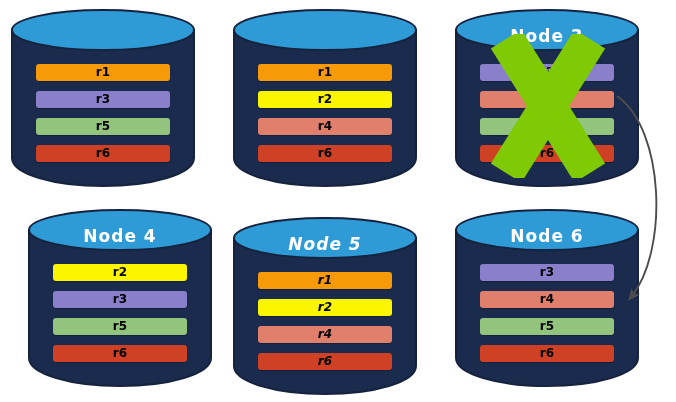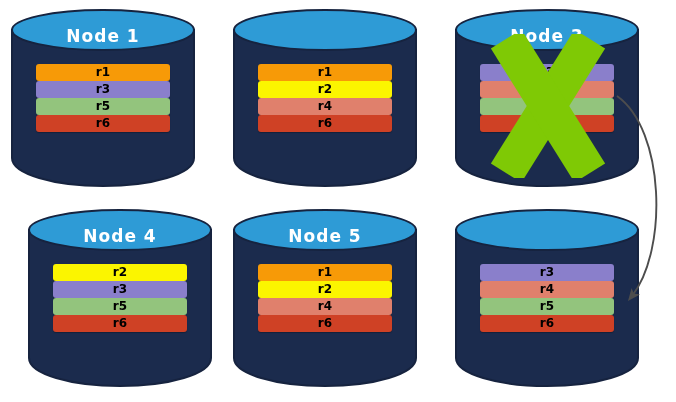--- a/index.html
+++ b/index.html
@@ -44,20 +44,21 @@
   .bars {
     position: absolute;
     left: 28px;
     top: 56px;
     width: 134px;
   }
   .bar {
     position: relative;
     height: 17px;
     border-radius: 3px;
+    margin-bottom: 10px;
     box-shadow: 0 1px 1px rgba(0,0,0,0.25);
   }
   .bar-label {
     position: absolute;
     left: 0;
     top: 0;
     width: 100%;
     height: 17px;
     line-height: 17px;
     text-align: center;
@@ -87,21 +88,20 @@
 <body>
 
 <div id="canvas">
 
   <div id="nodes-layer">
       <div class="node" style="left: 8px; top: 8px;">
         <svg class="cyl" viewBox="0 0 190 180">
           <path d="M 4 22 L 4 150 C 4 166 46 178 95 178 C 144 178 186 166 186 150 L 186 22 Z" fill="#1b2b4d" stroke="#16233f" stroke-width="2"></path>
           <ellipse cx="95" cy="22" rx="91" ry="20" fill="#2e9bd6" stroke="#16233f" stroke-width="2"></ellipse>
         </svg>
-        <div class="node-title">Node 1</div>
         <div class="bars">
           <div class="bar" style="background: rgb(247, 154, 7);">
             <span class="bar-label" style="color: rgb(0, 0, 0);">r1</span>
           </div>
           <div class="bar" style="background: rgb(138, 127, 203);">
             <span class="bar-label" style="color: rgb(0, 0, 0);">r3</span>
           </div>
           <div class="bar" style="background: rgb(147, 196, 125);">
             <span class="bar-label" style="color: rgb(0, 0, 0);">r5</span>
           </div>
@@ -171,21 +171,21 @@
             <span class="bar-label" style="color: rgb(0, 0, 0);">r3</span>
           </div>
           <div class="bar" style="background: rgb(147, 196, 125);">
             <span class="bar-label" style="color: rgb(0, 0, 0);">r5</span>
           </div>
           <div class="bar" style="background: rgb(207, 65, 37);">
             <span class="bar-label" style="color: rgb(0, 0, 0);">r6</span>
           </div>
         </div>
       </div>
-      <div class="node" style="left: 230px; top: 208px;">
+      <div class="node" style="left: 230px; top: 216px; font-style: italic;">
         <svg class="cyl" viewBox="0 0 190 180">
           <path d="M 4 22 L 4 150 C 4 166 46 178 95 178 C 144 178 186 166 186 150 L 186 22 Z" fill="#1b2b4d" stroke="#16233f" stroke-width="2"></path>
           <ellipse cx="95" cy="22" rx="91" ry="20" fill="#2e9bd6" stroke="#16233f" stroke-width="2"></ellipse>
         </svg>
         <div class="node-title">Node 5</div>
         <div class="bars">
           <div class="bar" style="background: rgb(247, 154, 7);">
             <span class="bar-label" style="color: rgb(0, 0, 0);">r1</span>
           </div>
           <div class="bar" style="background: rgb(251, 245, 0);">
@@ -197,20 +197,21 @@
           <div class="bar" style="background: rgb(207, 65, 37);">
             <span class="bar-label" style="color: rgb(0, 0, 0);">r6</span>
           </div>
         </div>
       </div>
       <div class="node" style="left: 452px; top: 208px;">
         <svg class="cyl" viewBox="0 0 190 180">
           <path d="M 4 22 L 4 150 C 4 166 46 178 95 178 C 144 178 186 166 186 150 L 186 22 Z" fill="#1b2b4d" stroke="#16233f" stroke-width="2"></path>
           <ellipse cx="95" cy="22" rx="91" ry="20" fill="#2e9bd6" stroke="#16233f" stroke-width="2"></ellipse>
         </svg>
+        <div class="node-title">Node 6</div>
         <div class="bars">
           <div class="bar" style="background: rgb(138, 127, 203);">
             <span class="bar-label" style="color: rgb(0, 0, 0);">r3</span>
           </div>
           <div class="bar" style="background: rgb(224, 128, 108);">
             <span class="bar-label" style="color: rgb(0, 0, 0);">r4</span>
           </div>
           <div class="bar" style="background: rgb(147, 196, 125);">
             <span class="bar-label" style="color: rgb(0, 0, 0);">r5</span>
           </div>

